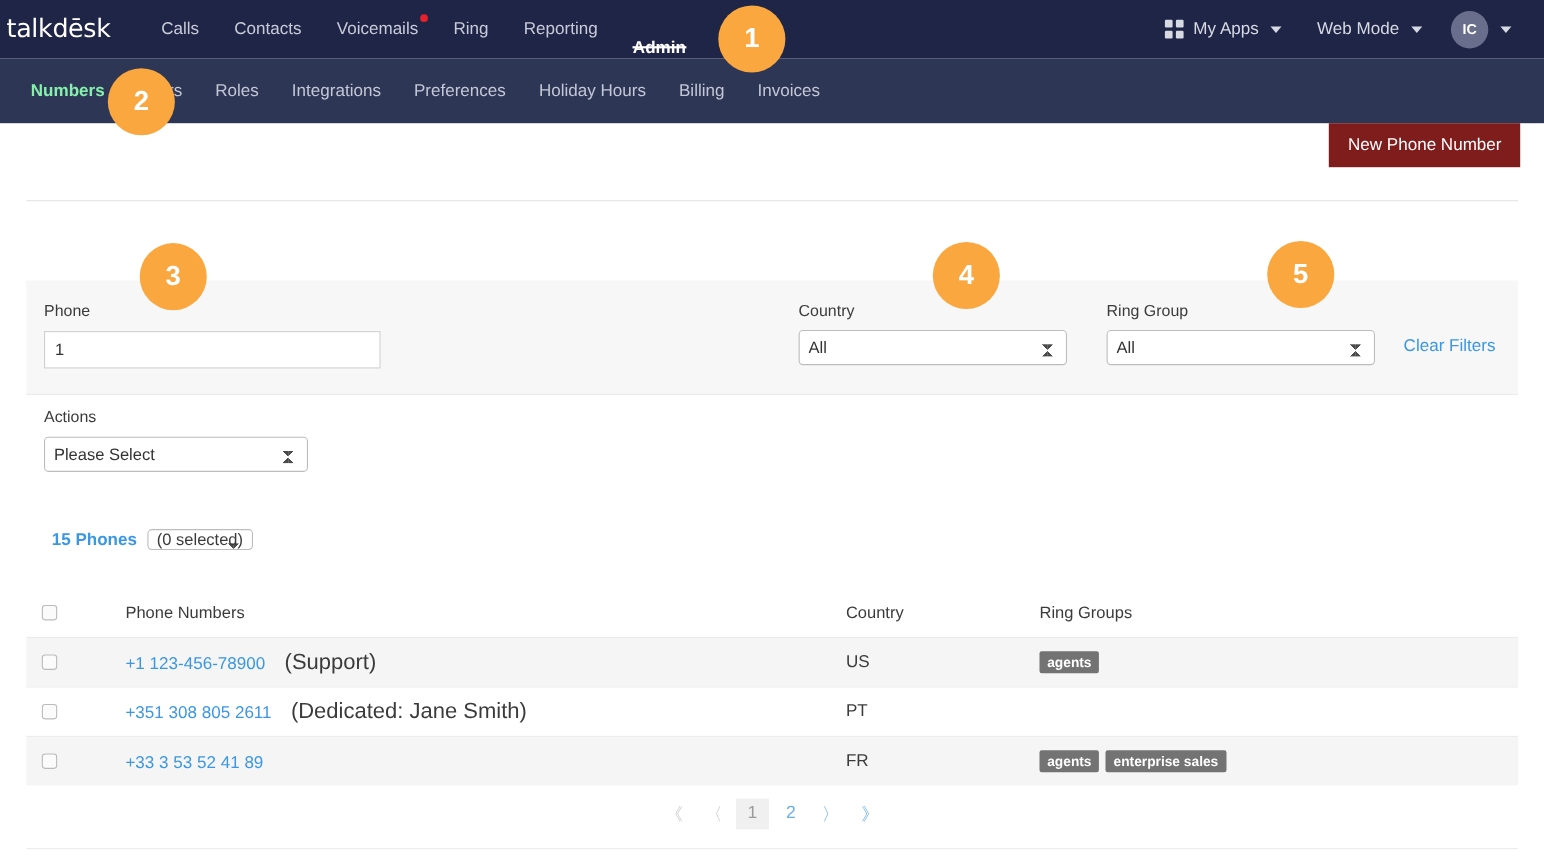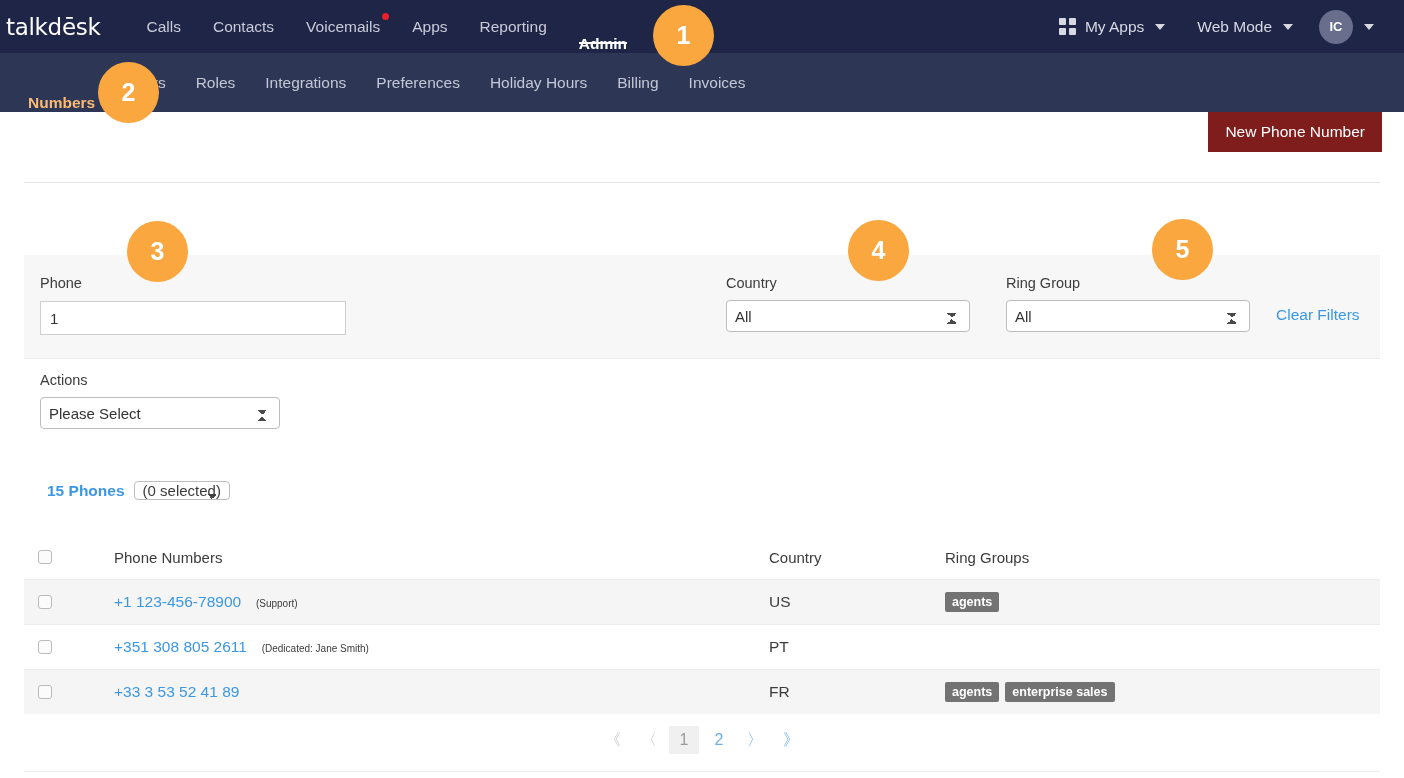--- a/index.html
+++ b/index.html
@@ -64,21 +64,21 @@
   
   .subnav {
     position:absolute; top:53px; left:0; width:1404px; height:59px;
     background:#2e3655; display:flex; align-items:center;
   }
   .subnav-link {
     color:#c3c7d6; font-size:15.5px; padding:0 15px; height:59px;
     display:flex; align-items:center; white-space:nowrap; cursor:pointer;
   }
   .subnav-link:first-child { margin-left:13px; }
-  .subnav-link.active { color:#fdba74; font-weight:700;align-items:flex-end; }
+  .subnav-link.active { color:#86efac; font-weight:700; }
 
   
   .content { position:absolute; top:112px; left:0; width:1404px; }
 
   .newbtn {
     position:absolute; top:0px; right:22px;
     background:#7f1d1d; color:#fff; border:none;
     font-size:15.5px; font-family:"Liberation Sans",sans-serif;
     padding:11px 17px; cursor:pointer;
   }
@@ -139,21 +139,21 @@
   .c-check { width:90px; padding-left:14px; }
   .c-phone { width:655px; }
   .c-country { width:176px; }
   .c-ring { flex:1; }
   .th { font-size:15px; color:#3b3b3b; }
   .cb {
     width:14px;height:14px;border:1px solid #bbb;border-radius:3px;
     background:#fbfbfb; display:block; cursor:pointer;
   }
   .numlink { color:#3b97e3; font-size:15.5px; cursor:pointer; }
-  .numsuffix { color:#3b3b3b; font-size:10px;padding-left:12px; }
+  .numsuffix { color:#3b3b3b; font-size:20px;padding-left:12px; }
   .country-cell { font-size:15.5px; color:#3b3b3b; }
   .tag {
     display:inline-block; background:#737373; color:#fff;
     font-size:12.5px; font-weight:700; padding:3px 7px; margin-right:6px;
     border-radius:2px;
   }
   .tags { display:flex; }
 
   
   .pager {
@@ -190,21 +190,21 @@
         <span>Calls</span>
       </div>
       <div class="topnav-link">
         <span>Contacts</span>
       </div>
       <div class="topnav-link">
         <span>Voicemails</span>
         <span class="reddot"></span>
       </div>
       <div class="topnav-link">
-        <span>Apps</span>
+        <span>Ring</span>
       </div>
       <div class="topnav-link">
         <span>Reporting</span>
       </div>
       <div class="topnav-link active">
         <span>Admin</span>
       </div>
     </div>
 
     <div class="topnav-right">

